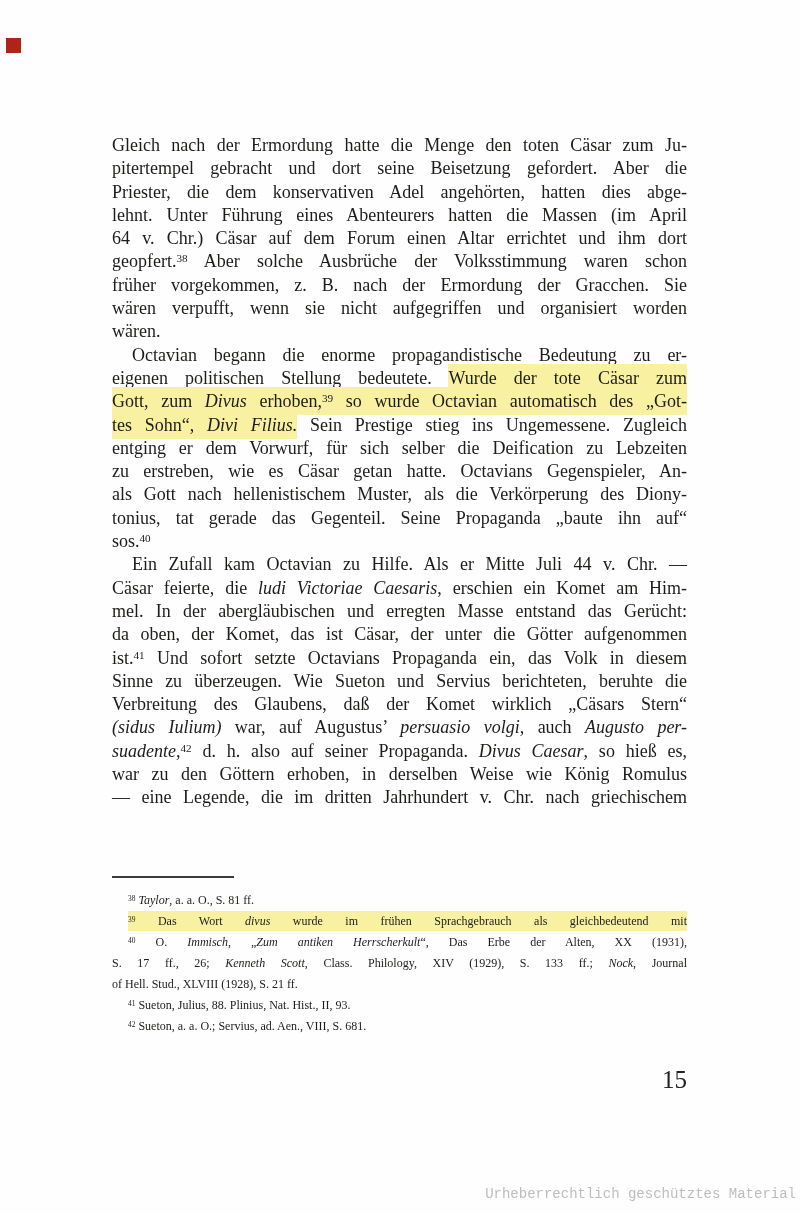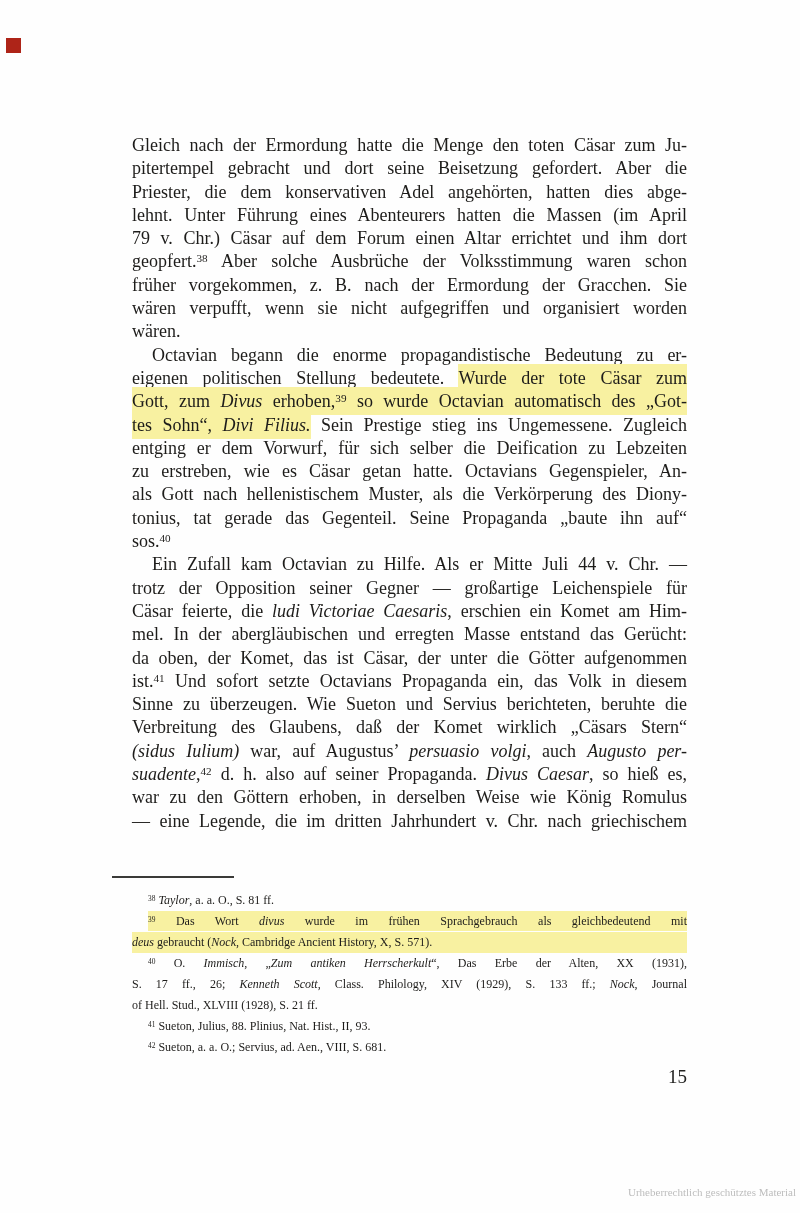--- a/index.html
+++ b/index.html
@@ -23,21 +23,20 @@
     position: absolute;
     left: 112px;
     top: 134px;
     width: 575px;
     font-size: 18px;
     line-height: 23.3px;
   }
   .line {
     text-align: justify;
     text-align-last: justify;
-    margin-left: 20px;
     -moz-text-align-last: justify;
   }
   .line.last {
     text-align-last: left;
     -moz-text-align-last: left;
   }
   .body-text .line.indent { text-indent: 20px; }
   .fn-block .line.indent { text-indent: 16px; }
   .i { font-style: italic; }
   .sup {
@@ -64,74 +63,72 @@
     font-size: 12px;
     line-height: 21px;
   }
   .fn-block .hl { padding: 3px 0; }
   .page-number {
     position: absolute;
     left: 112px;
     top: 1066px;
     width: 575px;
     text-align: right;
-    font-size: 19px;
+    font-size: 25px;
     color: #222220;
   }
   .copyright {
     position: absolute;
     right: 4px;
     top: 1186px;
-    font-family: Liberation Serif, serif;
-    font-size: 11px;
+    font-family: Liberation Mono, monospace;
+    font-size: 14px;
     color: #bdbdbd;
   }
 </style>
 </head>
 <body>
 
 <div class="page">
   <div class="red-marker" style="background: rgb(174, 36, 24);"></div>
   <div class="body-text">
       <div class="line"><span>Gleich nach der Ermordung hatte die Menge den toten Cäsar zum Ju-</span></div>
       <div class="line"><span>pitertempel gebracht und dort seine Beisetzung gefordert. Aber die</span></div>
       <div class="line"><span>Priester, die dem konservativen Adel angehörten, hatten dies abge-</span></div>
       <div class="line"><span>lehnt. Unter Führung eines Abenteurers hatten die Massen (im April</span></div>
-      <div class="line"><span>79 v. Chr.) Cäsar auf dem Forum einen Altar errichtet und ihm dort</span></div>
+      <div class="line"><span>64 v. Chr.) Cäsar auf dem Forum einen Altar errichtet und ihm dort</span></div>
       <div class="line"><span>geopfert.</span><span class=" sup">38</span><span> Aber solche Ausbrüche der Volksstimmung waren schon</span></div>
       <div class="line"><span>früher vorgekommen, z. B. nach der Ermordung der Gracchen. Sie</span></div>
       <div class="line"><span>wären verpufft, wenn sie nicht aufgegriffen und organisiert worden</span></div>
       <div class="line last"><span>wären.</span></div>
       <div class="line indent"><span>Octavian begann die enorme propagandistische Bedeutung zu er-</span></div>
       <div class="line"><span>eigenen politischen Stellung bedeutete. </span><span class="hl">Wurde der tote Cäsar zum</span></div>
       <div class="line"><span class="hl">Gott, zum </span><span class="hl"><span class=" i">Divus</span></span><span class="hl"> erhoben,</span><span class="hl"><span class=" sup">39</span></span><span class="hl"> so wurde Octavian automatisch des „Got-</span></div>
       <div class="line"><span class="hl">tes Sohn“, </span><span class="hl"><span class=" i">Divi Filius.</span></span><span> Sein Prestige stieg ins Ungemessene. Zugleich</span></div>
       <div class="line"><span>entging er dem Vorwurf, für sich selber die Deification zu Lebzeiten</span></div>
       <div class="line"><span>zu erstreben, wie es Cäsar getan hatte. Octavians Gegenspieler, An-</span></div>
       <div class="line"><span>als Gott nach hellenistischem Muster, als die Verkörperung des Diony-</span></div>
       <div class="line"><span>tonius, tat gerade das Gegenteil. Seine Propaganda „baute ihn auf“</span></div>
       <div class="line last"><span>sos.</span><span class=" sup">40</span></div>
       <div class="line indent"><span>Ein Zufall kam Octavian zu Hilfe. Als er Mitte Juli 44 v. Chr. —</span></div>
-      <div class="line"><span>trotz der Opposition seiner Gegner — großartige Leichenspiele für</span></div>
       <div class="line"><span>Cäsar feierte, die </span><span class=" i">ludi Victoriae Caesaris</span><span>, erschien ein Komet am Him-</span></div>
       <div class="line"><span>mel. In der abergläubischen und erregten Masse entstand das Gerücht:</span></div>
       <div class="line"><span>da oben, der Komet, das ist Cäsar, der unter die Götter aufgenommen</span></div>
       <div class="line"><span>ist.</span><span class=" sup">41</span><span> Und sofort setzte Octavians Propaganda ein, das Volk in diesem</span></div>
       <div class="line"><span>Sinne zu überzeugen. Wie Sueton und Servius berichteten, beruhte die</span></div>
       <div class="line"><span>Verbreitung des Glaubens, daß der Komet wirklich „Cäsars Stern“</span></div>
       <div class="line"><span class=" i">(sidus Iulium)</span><span> war, auf Augustus’ </span><span class=" i">persuasio volgi</span><span>, auch </span><span class=" i">Augusto per-</span></div>
       <div class="line"><span class=" i">suadente</span><span>,</span><span class=" sup">42</span><span> d. h. also auf seiner Propaganda. </span><span class=" i">Divus Caesar</span><span>, so hieß es,</span></div>
       <div class="line"><span>war zu den Göttern erhoben, in derselben Weise wie König Romulus</span></div>
       <div class="line"><span>— eine Legende, die im dritten Jahrhundert v. Chr. nach griechischem</span></div>
     </div>
   <div class="fn-rule"></div>
   <div class="fn-block">
       <div class="line indent last"><span class=" sup">38</span><span> </span><span class=" i">Taylor</span><span>, a. a. O., S. 81 ff.</span></div>
       <div class="line indent"><span class="hl"><span class=" sup">39</span></span><span class="hl"> Das Wort </span><span class="hl"><span class=" i">divus</span></span><span class="hl"> wurde im frühen Sprachgebrauch als gleichbedeutend mit</span></div>
-      <div class="line last hlb"><span class=" i">deus</span><span> gebraucht (</span><span class=" i">Nock</span><span>, Cambridge Ancient History, X, S. 571).</span></div>
       <div class="line indent"><span class=" sup">40</span><span> O. </span><span class=" i">Immisch</span><span>, „</span><span class=" i">Zum antiken Herrscherkult</span><span>“, Das Erbe der Alten, XX (1931),</span></div>
       <div class="line"><span>S. 17 ff., 26; </span><span class=" i">Kenneth Scott</span><span>, Class. Philology, XIV (1929), S. 133 ff.; </span><span class=" i">Nock</span><span>, Journal</span></div>
       <div class="line last"><span>of Hell. Stud., XLVIII (1928), S. 21 ff.</span></div>
       <div class="line indent last"><span class=" sup">41</span><span> Sueton, Julius, 88. Plinius, Nat. Hist., II, 93.</span></div>
       <div class="line indent last"><span class=" sup">42</span><span> Sueton, a. a. O.; Servius, ad. Aen., VIII, S. 681.</span></div>
     </div>
   <div class="page-number">15</div>
   <div class="copyright">Urheberrechtlich geschütztes Material</div>
 </div>
 

